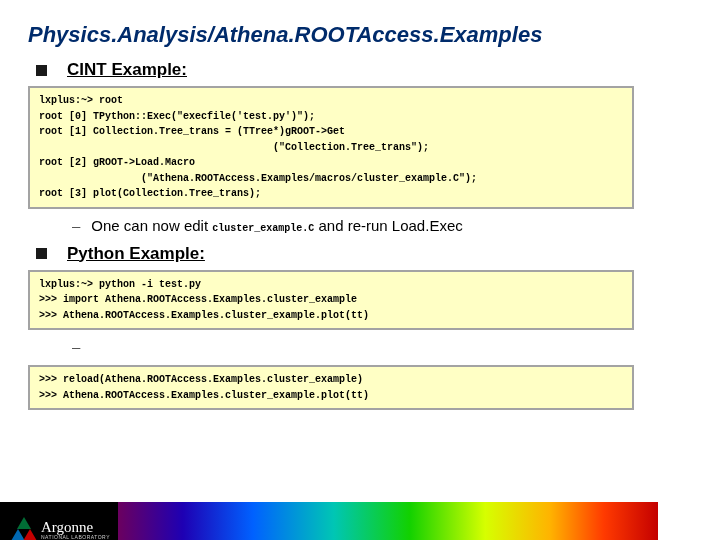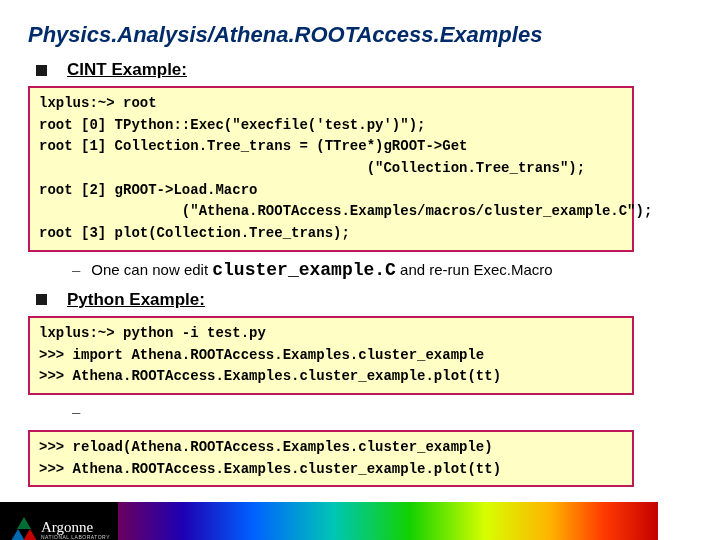--- a/index.html
+++ b/index.html
@@ -3,25 +3,25 @@
 <meta charset="utf-8">
 <style>
   * { box-sizing: border-box; margin: 0; padding: 0; }
   html, body { width: 720px; height: 540px; font-family: Arial, Helvetica, sans-serif; background: #fff; }
   .slide { width: 658px; height: 540px; position: relative; overflow: hidden; margin-top: 8px; }
   .title { font-size: 22px; font-weight: bold; font-style: italic; color: #002b6b; padding: 14px 0 10px 28px; }
   .section { padding: 2px 28px 4px 36px; }
   .bullet { display: flex; align-items: center; gap: 20px; }
   .sq { width: 11px; height: 11px; background: #1a1a1a; flex: 0 0 auto; }
   .section-label { font-size: 17px; font-weight: bold; color: #000; text-decoration: underline; }
-  .codebox { margin: 2px 24px 4px 28px; border: 2px solid #be185d; background: #ffffc5; padding: 5px 9px 5px 9px; font-family: "Courier New", Courier, monospace; font-size: 14px; font-weight: bold; line-height: 1.55; white-space: pre; color: #000; }
+  .codebox { margin: 2px 24px 4px 28px; border: 2px solid #a3a3a3; background: #ffffc5; padding: 5px 9px 5px 9px; font-family: "Courier New", Courier, monospace; font-size: 10px; font-weight: bold; line-height: 1.55; white-space: pre; color: #000; }
   .sub { padding: 4px 28px 8px 72px; }
   .subline { display: flex; align-items: baseline; gap: 11px; font-size: 15px; color: #000; }
   .dash { color: #555; }
-  .mono-inline { font-family: "Courier New", Courier, monospace; font-weight: bold; font-size: 18px; }
+  .mono-inline { font-family: "Courier New", Courier, monospace; font-weight: bold; font-size: 10px; }
   .note-underline { text-decoration: underline; }
   .footer { position: absolute; left: 0; right: 0; bottom: 0; height: 46px; }
   .spectrum { position: absolute; left: 118px; right: 0; bottom: 0; height: 46px; background: linear-gradient(to right, #6b005f 0%, #1e00b3 12%, #0061ff 25%, #00c6b4 40%, #12d100 54%, #d6ff00 68%, #ffb300 80%, #ff3a00 90%, #c40000 100%); }
   .footer-black { position: absolute; left: 0; right: 0; bottom: 0; height: 46px; background: #000; clip-path: polygon(0 0, 118px 0, 118px 46px, 0 46px); }
   .argonne { position: absolute; left: 11px; bottom: 5px; display: flex; align-items: center; gap: 4px; }
   .argonne-tri { position: relative; width: 26px; height: 26px; }
   .argonne-tri .t1, .argonne-tri .t2, .argonne-tri .t3 { position: absolute; width: 0; height: 0; border-style: solid; }
   .argonne-tri .t1 { border-width: 0 7px 12px 7px; border-color: transparent transparent #006d35 transparent; left: 6px; top: 0; }
   .argonne-tri .t2 { border-width: 0 7px 12px 7px; border-color: transparent transparent #0068b3 transparent; left: 0; top: 12px; }
   .argonne-tri .t3 { border-width: 0 7px 12px 7px; border-color: transparent transparent #c40000 transparent; left: 12px; top: 12px; }
@@ -48,21 +48,21 @@
 root [1] Collection.Tree_trans = (TTree*)gROOT-&gt;Get
                                        ("Collection.Tree_trans");
 root [2] gROOT-&gt;Load.Macro
                  ("Athena.ROOTAccess.Examples/macros/cluster_example.C");
 root [3] plot(Collection.Tree_trans);</div>
 
   <div class="sub">
     <div class="subline">
       <span class="dash">–</span>
       <span>
-        <span>One can now edit </span><span class="mono-inline">cluster_example.C</span><span> and re-run Exec.Macro</span>
+        <span>One can now edit </span><span class="mono-inline">cluster_example.C</span><span> and re-run Load.Exec</span>
       </span>
     </div>
   </div>
 
   <div class="section">
     <div class="bullet">
       <div class="sq"></div>
       <div class="section-label">Python Example:</div>
     </div>
   </div>

